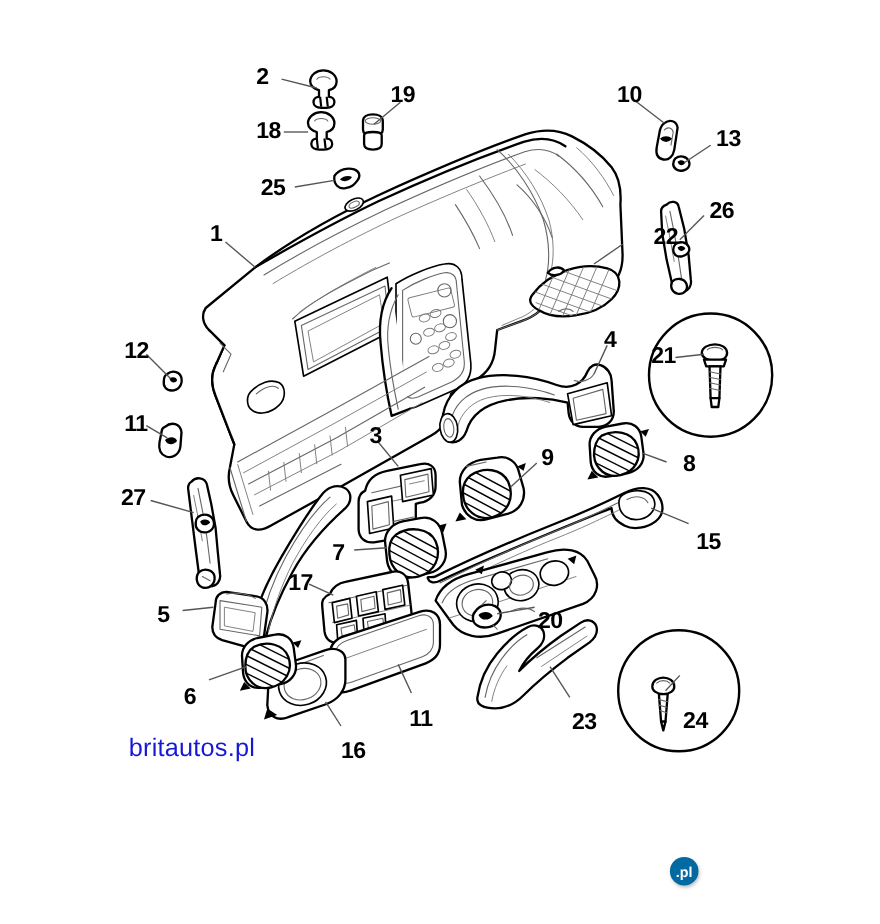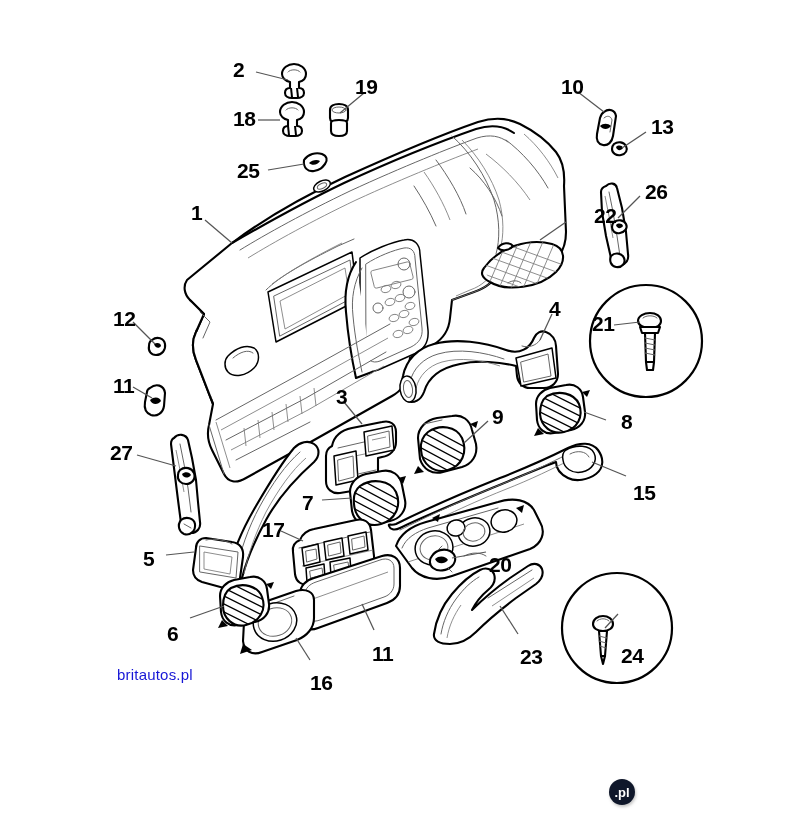--- a/index.html
+++ b/index.html
@@ -36,21 +36,21 @@
     letter-spacing: -0.5px;
     white-space: nowrap;
     user-select: none;
   }
   
   #wm-brit {
     position: absolute;
     left: 117px;
     top: 666px;
     font-family: "Liberation Sans", sans-serif;
-    font-size: 15px;
+    font-size: 23px;
     font-weight: 400;
     color: #1717d6;
     white-space: nowrap;
     letter-spacing: 0.2px;
   }
   #wm-sprzedajemy {
     position: absolute;
     left: 615px;
     top: 786px;
     display: flex;
@@ -70,21 +70,21 @@
        2px 3px 3px rgba(150,150,150,0.55);
     line-height: 1;
     letter-spacing: -0.3px;
   }
   #wm-sprzedajemy .wm-badge {
     margin-left: -6px;
     margin-top: -7px;
     width: 26px;
     height: 26px;
     border-radius: 50%;
-    background: #0f172a;
+    background: #0369a1;
     color: #ffffff;
     font-family: "Liberation Sans", sans-serif;
     font-size: 13px;
     font-weight: 700;
     display: flex;
     align-items: center;
     justify-content: center;
     line-height: 1;
     box-shadow: 1px 2px 3px rgba(140,140,140,0.5);
   }

